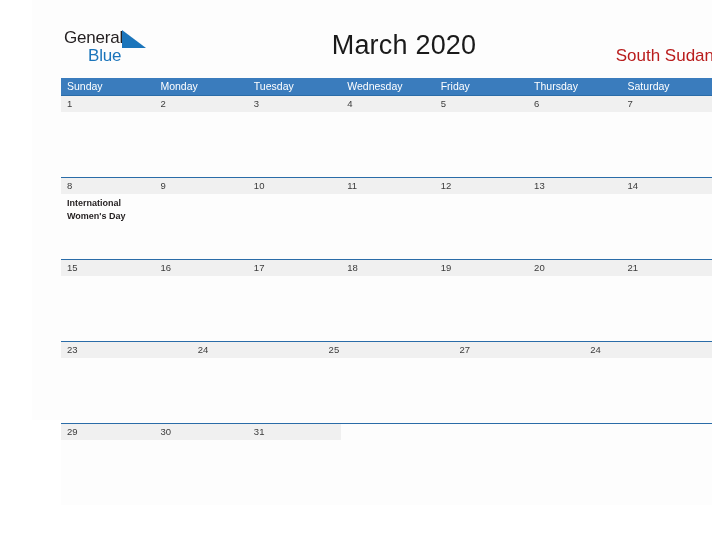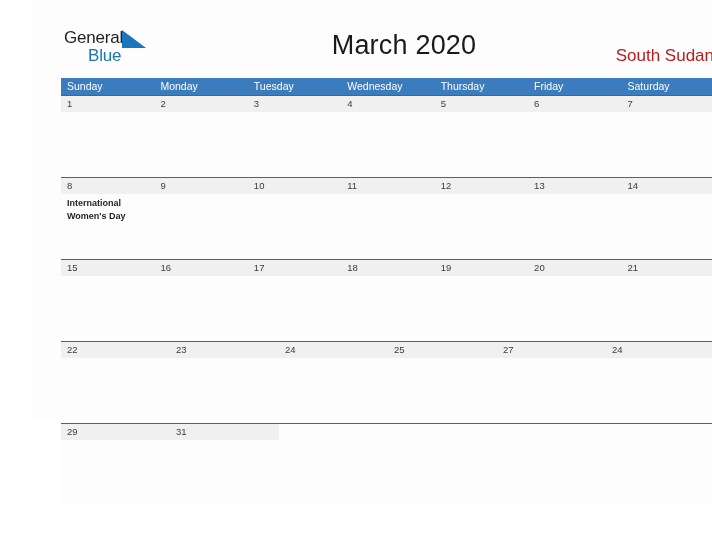--- a/index.html
+++ b/index.html
@@ -184,22 +184,22 @@
 
   </div>
 
   <div class="calendar">
 
     <div class="dow-row">
       <div class="dow-cell">Sunday</div>
       <div class="dow-cell">Monday</div>
       <div class="dow-cell">Tuesday</div>
       <div class="dow-cell">Wednesday</div>
+      <div class="dow-cell">Friday</div>
       <div class="dow-cell">Thursday</div>
-      <div class="dow-cell">Friday</div>
       <div class="dow-cell">Saturday</div>
     </div>
 
     <div class="week-row">
       <div class="week-cells">
         <div class="day-cell">
           <div class="day-num-band">1</div>
           <div class="day-events"></div>
         </div>
         <div class="day-cell">
@@ -293,24 +293,20 @@
         <div class="day-cell">
           <div class="day-num-band">21</div>
           <div class="day-events"></div>
         </div>
       </div>
     </div>
 
     <div class="week-row">
       <div class="week-cells">
         <div class="day-cell">
-          <div class="day-num-band">22</div>
-          <div class="day-events"></div>
-        </div>
-        <div class="day-cell">
           <div class="day-num-band">23</div>
           <div class="day-events"></div>
         </div>
         <div class="day-cell">
           <div class="day-num-band">24</div>
           <div class="day-events"></div>
         </div>
         <div class="day-cell">
           <div class="day-num-band">25</div>
           <div class="day-events"></div>
@@ -323,20 +319,24 @@
           <div class="day-num-band">24</div>
           <div class="day-events"></div>
         </div>
       </div>
     </div>
 
     <div class="week-row">
       <div class="week-cells">
         <div class="day-cell">
           <div class="day-num-band">29</div>
+          <div class="day-events"></div>
+        </div>
+        <div class="day-cell">
+          <div class="day-num-band">30</div>
           <div class="day-events"></div>
         </div>
         <div class="day-cell">
           <div class="day-num-band">31</div>
           <div class="day-events"></div>
         </div>
         <div class="day-cell empty">
           <div class="day-num-band"></div>
           <div class="day-events"></div>
         </div>

